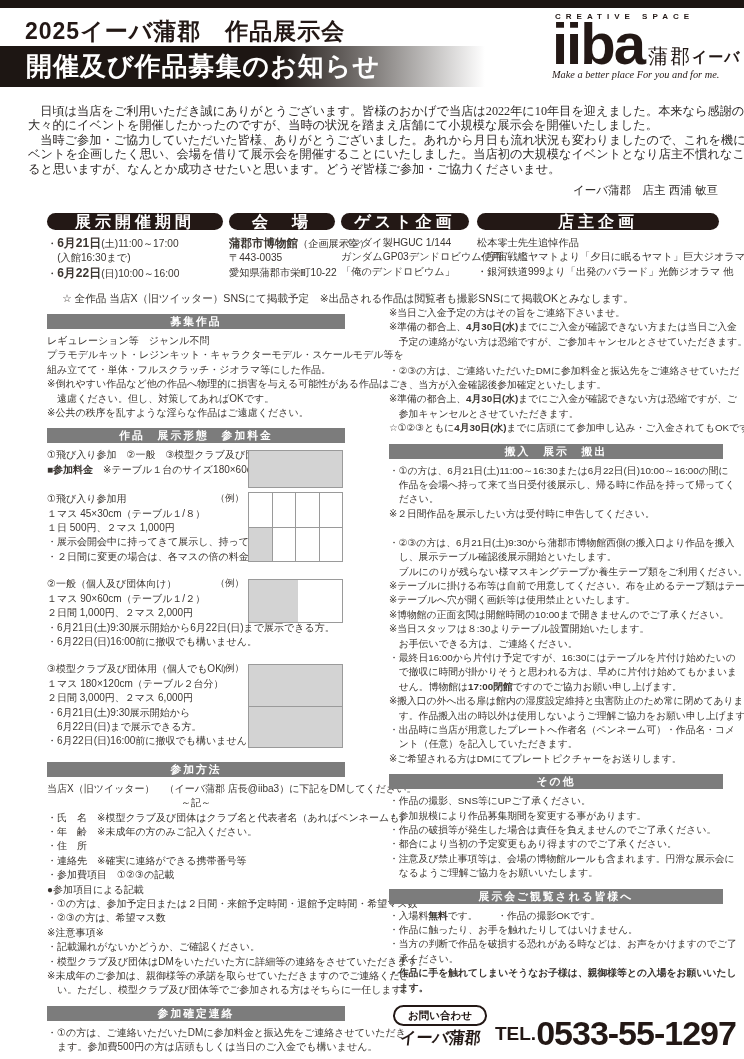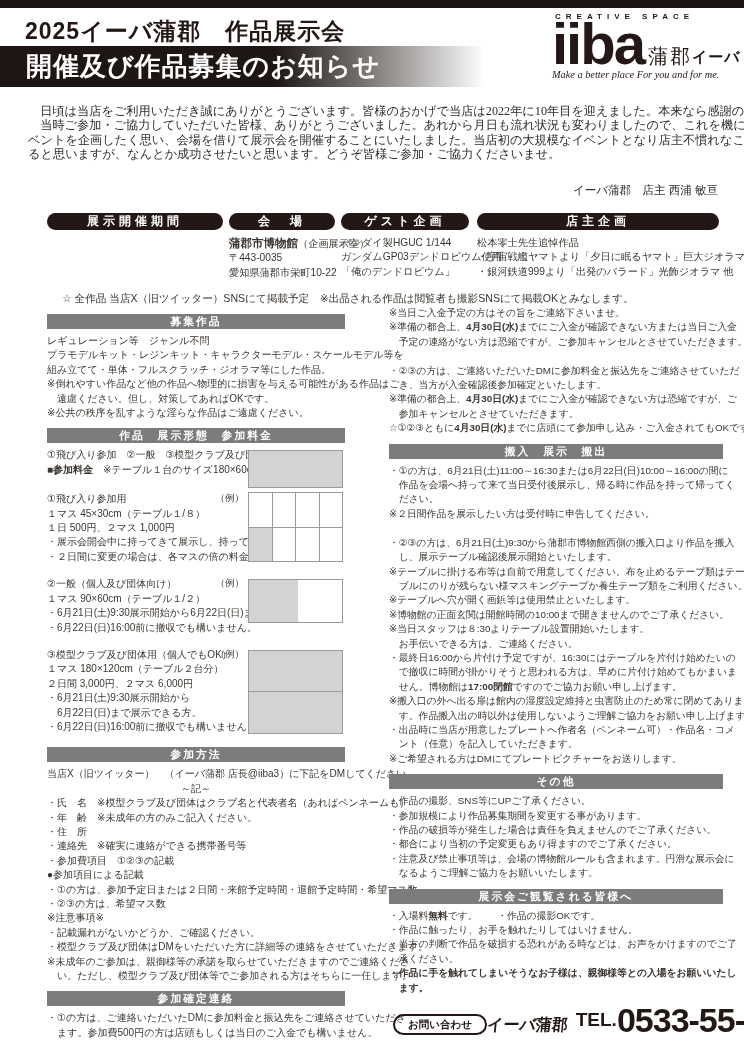--- a/index.html
+++ b/index.html
@@ -28,21 +28,21 @@
     font-size:10.3px;margin-top:3px;white-space:nowrap;}
   
   .intro{position:absolute;left:28px;top:104px;width:700px;
     font-family:"Liberation Serif","DejaVu Serif",serif;font-size:12.2px;color:#2e2a28;}
   .intro .ln{line-height:19.3px;white-space:nowrap;}
   .signature{position:absolute;right:26px;top:183px;
     font-family:Liberation Sans, sans-serif;font-size:11.5px;color:#2e2a28;}
   
   .info-col{position:absolute;top:213px;font-size:10.2px;}
   .pill{background:#231815;color:#fff;border-radius:10px;height:17px;line-height:17px;
-    text-align:center;font-size:12px;font-weight:bold;letter-spacing:4px;margin-bottom:6px;}
+    text-align:center;font-size:16px;font-weight:bold;letter-spacing:4px;margin-bottom:6px;}
   .info-col .ln{line-height:15.6px;white-space:nowrap;}
   .ic1{left:47px;width:176px;} .ic1 .ln b{font-size:12px;}
   .ic2{left:229px;width:106px;} .ic2 .ln b{font-size:11.5px;}
   .ic3{left:341px;width:128px;}
   .ic4{left:477px;width:242px;}
   .sns-note{position:absolute;left:0;top:292px;width:696px;text-align:center;
     font-size:10.6px;color:#3a3530;}
   
   .colL{position:absolute;left:47px;top:302px;width:298px;font-size:10px;}
   .colR{position:absolute;left:389px;top:306px;width:334px;font-size:9.8px;}
@@ -62,21 +62,21 @@
   .d-grid .cell.g{background:#d3d3d3;}
   .d-half{top:2px;width:95px;height:44px;display:flex;}
   .d-half .l{width:53%;background:#d3d3d3;}
   .d-half .r{flex:1;background:#fff;}
   .d-rows{top:2px;width:95px;height:84px;display:flex;flex-direction:column;}
   .d-rows .t{flex:1;background:#d3d3d3;border-bottom:1px solid #9a9a9a;}
   .d-rows .b2{flex:1;background:#d3d3d3;}
   .ex-label{position:absolute;right:101px;top:0;font-size:9.5px;white-space:nowrap;}
   
   .contact{display:flex;align-items:flex-end;margin-top:10px;margin-left:4px;}
-  .c-left{display:flex;flex-direction:row;align-items:center;margin-right:8px;}
+  .c-left{display:flex;flex-direction:column;align-items:center;margin-right:8px;}
   .badge{border:2px solid #231815;border-radius:14px;padding:0 13px;height:17px;
     line-height:17px;font-size:10.5px;font-weight:bold;color:#231815;white-space:nowrap;}
   .shoplogo{font-size:16px;font-weight:900;color:#231815;letter-spacing:0px;
     margin-top:2px;transform:skewX(-6deg);white-space:nowrap;}
   .telrow{display:flex;align-items:center;color:#231815;white-space:nowrap;}
   .tel-label{font-size:19px;font-weight:900;}
   .tel-number{font-size:34px;font-weight:900;letter-spacing:-1px;line-height:.9;}
 </style>
 </head>
 <body>
@@ -93,28 +93,34 @@
     <div class="side">
       <div class="gama">蒲郡</div>
       <div class="kana">イーバ</div>
     </div>
   </div>
   <div class="tag">Make a better place For you and for me.</div>
 </div>
 
 <div class="intro lines">
     <div class="ln">　日頃は当店をご利用いただき誠にありがとうございます。皆様のおかげで当店は2022年に10年目を迎えました。本来なら感謝の意を込めて</div>
+    <div class="ln">大々的にイベントを開催したかったのですが、当時の状況を踏まえ店舗にて小規模な展示会を開催いたしました。</div>
     <div class="ln">　当時ご参加・ご協力していただいた皆様、ありがとうございました。あれから月日も流れ状況も変わりましたので、これを機に大々的にイ</div>
     <div class="ln">ベントを企画したく思い、会場を借りて展示会を開催することにいたしました。当店初の大規模なイベントとなり店主不慣れなことも多々あ</div>
     <div class="ln">ると思いますが、なんとか成功させたいと思います。どうぞ皆様ご参加・ご協力くださいませ。</div>
   </div>
 <div class="signature">イーバ蒲郡　店主 西浦 敏亘</div>
 
 <div class="info-col ic1">
   <div class="pill">展示開催期間</div>
+  <div class="lines">
+      <div class="ln">・<b>6月21日</b>(土)11:00～17:00</div>
+      <div class="ln">　(入館16:30まで)</div>
+      <div class="ln">・<b>6月22日</b>(日)10:00～16:00</div>
+    </div>
 </div>
 <div class="info-col ic2">
   <div class="pill">会　場</div>
   <div class="lines">
       <div class="ln"><b>蒲郡市博物館</b>（企画展示室）</div>
       <div class="ln">〒443-0035</div>
       <div class="ln">愛知県蒲郡市栄町10-22</div>
     </div>
 </div>
 <div class="info-col ic3">
@@ -172,20 +178,21 @@
       <div class="cell g"></div>
       <div class="cell"></div>
       <div class="cell"></div>
       <div class="cell"></div>
     </div>
   </div>
   <div class="sub">
     <div class="lines">
         <div class="ln">②一般（個人及び団体向け）</div>
         <div class="ln">１マス 90×60cm（テーブル１/２）</div>
+        <div class="ln">２日間 1,000円、２マス 2,000円</div>
         <div class="ln">・6月21日(土)9:30展示開始から6月22日(日)まで展示できる方。</div>
         <div class="ln">・6月22日(日)16:00前に撤収でも構いません。</div>
       </div>
     <div class="ex-label">（例）</div>
     <div class="diag d-half">
       <div class="l"></div>
       <div class="r"></div>
     </div>
   </div>
   <div class="sub">
@@ -245,22 +252,22 @@
 
   <div class="bar">搬入　展示　搬出</div>
   <div class="lines">
       <div class="ln">・①の方は、6月21日(土)11:00～16:30または6月22日(日)10:00～16:00の間に</div>
       <div class="ln">　作品を会場へ持って来て当日受付後展示し、帰る時に作品を持って帰ってく</div>
       <div class="ln">　ださい。</div>
       <div class="ln">※２日間作品を展示したい方は受付時に申告してください。</div>
       <div class="ln">&nbsp;</div>
       <div class="ln">・②③の方は、6月21日(土)9:30から蒲郡市博物館西側の搬入口より作品を搬入</div>
       <div class="ln">　し、展示テーブル確認後展示開始といたします。</div>
+      <div class="ln">　ブルにのりが残らない様マスキングテープか養生テープ類をご利用ください。</div>
       <div class="ln">※テーブルに掛ける布等は自前で用意してください。布を止めるテープ類はテー</div>
-      <div class="ln">　ブルにのりが残らない様マスキングテープか養生テープ類をご利用ください。</div>
       <div class="ln">※テーブルへ穴が開く画鋲等は使用禁止といたします。</div>
       <div class="ln">※博物館の正面玄関は開館時間の10:00まで開きませんのでご了承ください。</div>
       <div class="ln">※当日スタッフは８:30よりテーブル設置開始いたします。</div>
       <div class="ln">　お手伝いできる方は、ご連絡ください。</div>
       <div class="ln">・最終日16:00から片付け予定ですが、16:30にはテーブルを片付け始めたいの</div>
       <div class="ln">　で撤収に時間が掛かりそうと思われる方は、早めに片付け始めてもかまいま</div>
       <div class="ln">　せん。博物館は<b>17:00閉館</b>ですのでご協力お願い申し上げます。</div>
       <div class="ln">※搬入口の外へ出る扉は館内の湿度設定維持と虫害防止のため常に閉めてありま</div>
       <div class="ln">　す。作品搬入出の時以外は使用しないようご理解ご協力をお願い申し上げます。</div>
       <div class="ln">・出品時に当店が用意したプレートへ作者名（ペンネーム可）・作品名・コメ</div>

